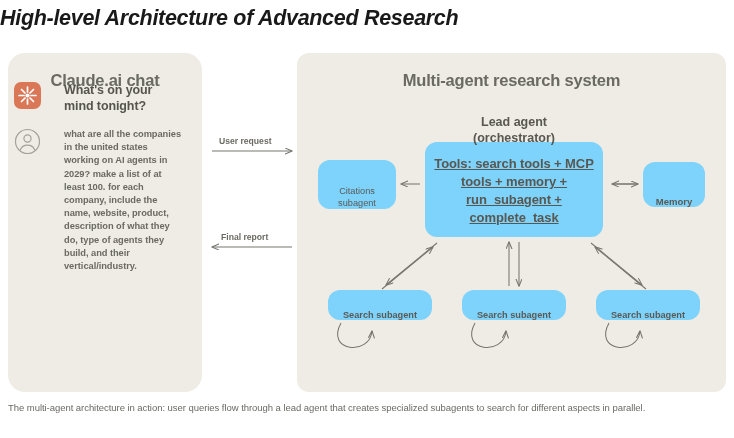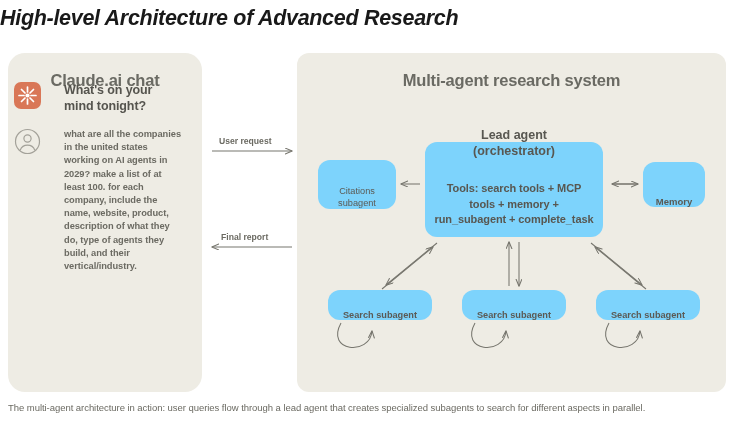--- a/index.html
+++ b/index.html
@@ -125,26 +125,27 @@
     width: 178px; height: 95px;
     padding: 10px 8px;
   }
   .node-lead .lead-title {
     font-size: 12.5px;
     font-weight: bold;
     line-height: 1.28;
     color: #585751;
   }
   .node-lead .lead-tools {
-    margin-top: 22px;
-    font-size: 11px;
+    margin-top: 9px;
+    font-size: 13px;
     font-weight: bold;
     line-height: 1.38;
     color: #585751;
     letter-spacing: -0.1px;
+    text-decoration: underline;
   }
 
   .node-citations {
     left: 318px; top: 160px;
     width: 78px; height: 49px;
     font-size: 9.2px;
     font-weight: normal;
     line-height: 1.32;
   }
 

